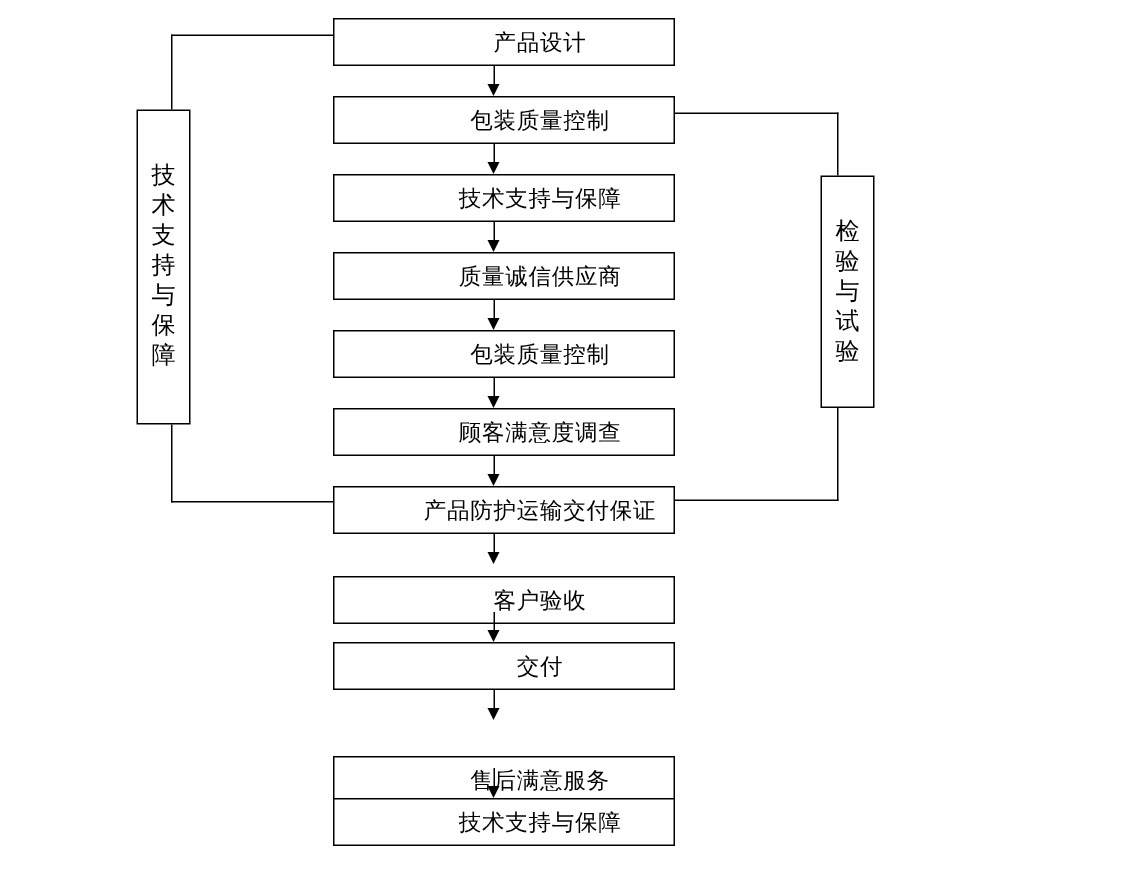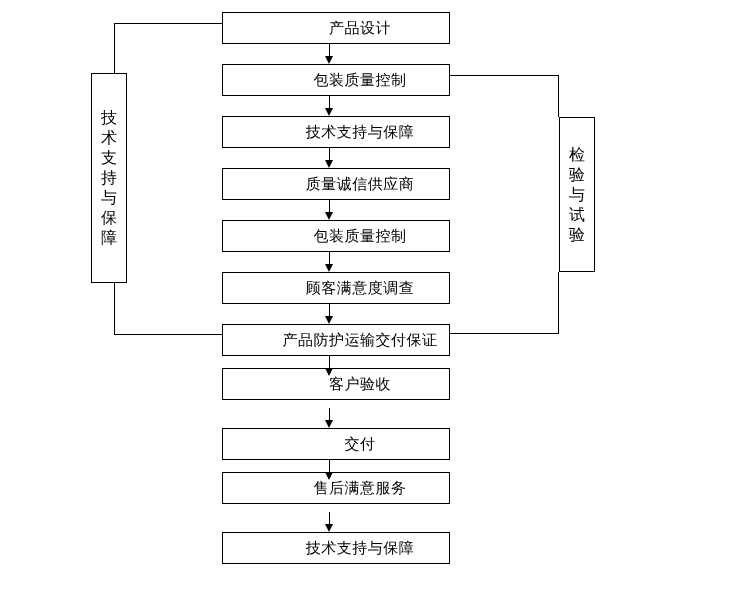--- a/index.html
+++ b/index.html
@@ -11,21 +11,21 @@
     position: absolute; left: 222px; width: 228px; height: 32px;
     border: 1px solid #000; box-sizing: border-box; background: #fff;
     display: flex; align-items: center; justify-content: center;
     font-size: 15px; letter-spacing: 0.5px; white-space: nowrap; padding-left: 48px;
   }
   .side-box {
     position: absolute; width: 36px; border: 1px solid #000; box-sizing: border-box;
     background: #fff; display: flex; align-items: center; justify-content: center;
   }
   #side-left  { left: 91px;  top: 73px;  height: 210px; }
-  #side-right { left: 547px; top: 117px; height: 155px; margin-left: 12px; }
+  #side-right { left: 547px; top: 117px; height: 155px; }
   .vtext {
     width: 16px; font-size: 16px; line-height: 20px; text-align: left;
     word-break: break-all;
   }
   .hline, .vline { position: absolute; background: #000; }
   .hline { height: 1px; }
   .vline { width: 1px; }
   .arrow { position: absolute; left: 325px; width: 9px; height: 20px; }
   .arrow .shaft { position: absolute; left: 4px; top: 0; width: 1px; height: 13px; background: #000; display: block; }
   .arrow .head  {
@@ -60,27 +60,27 @@
   </div>
   <div class="node" style="top:220px">
     <span>包装质量控制</span>
   </div>
   <div class="node" style="top:272px">
     <span>顾客满意度调查</span>
   </div>
   <div class="node" style="top:324px">
     <span>产品防护运输交付保证</span>
   </div>
-  <div class="node" style="top:368px">
+  <div class="node" style="top:384px">
     <span>客户验收</span>
   </div>
   <div class="node" style="top:428px">
     <span>交付</span>
   </div>
-  <div class="node" style="top:472px">
+  <div class="node" style="top:504px">
     <span>售后满意服务</span>
   </div>
   <div class="node" style="top:532px">
     <span>技术支持与保障</span>
   </div>
 
   <div class="hline" style="left:114px;top:23px;width:108px"></div>
   <div class="vline" style="left:114px;top:23px;height:50px"></div>
   <div class="vline" style="left:114px;top:283px;height:52px"></div>
   <div class="hline" style="left:114px;top:334px;width:108px"></div>

